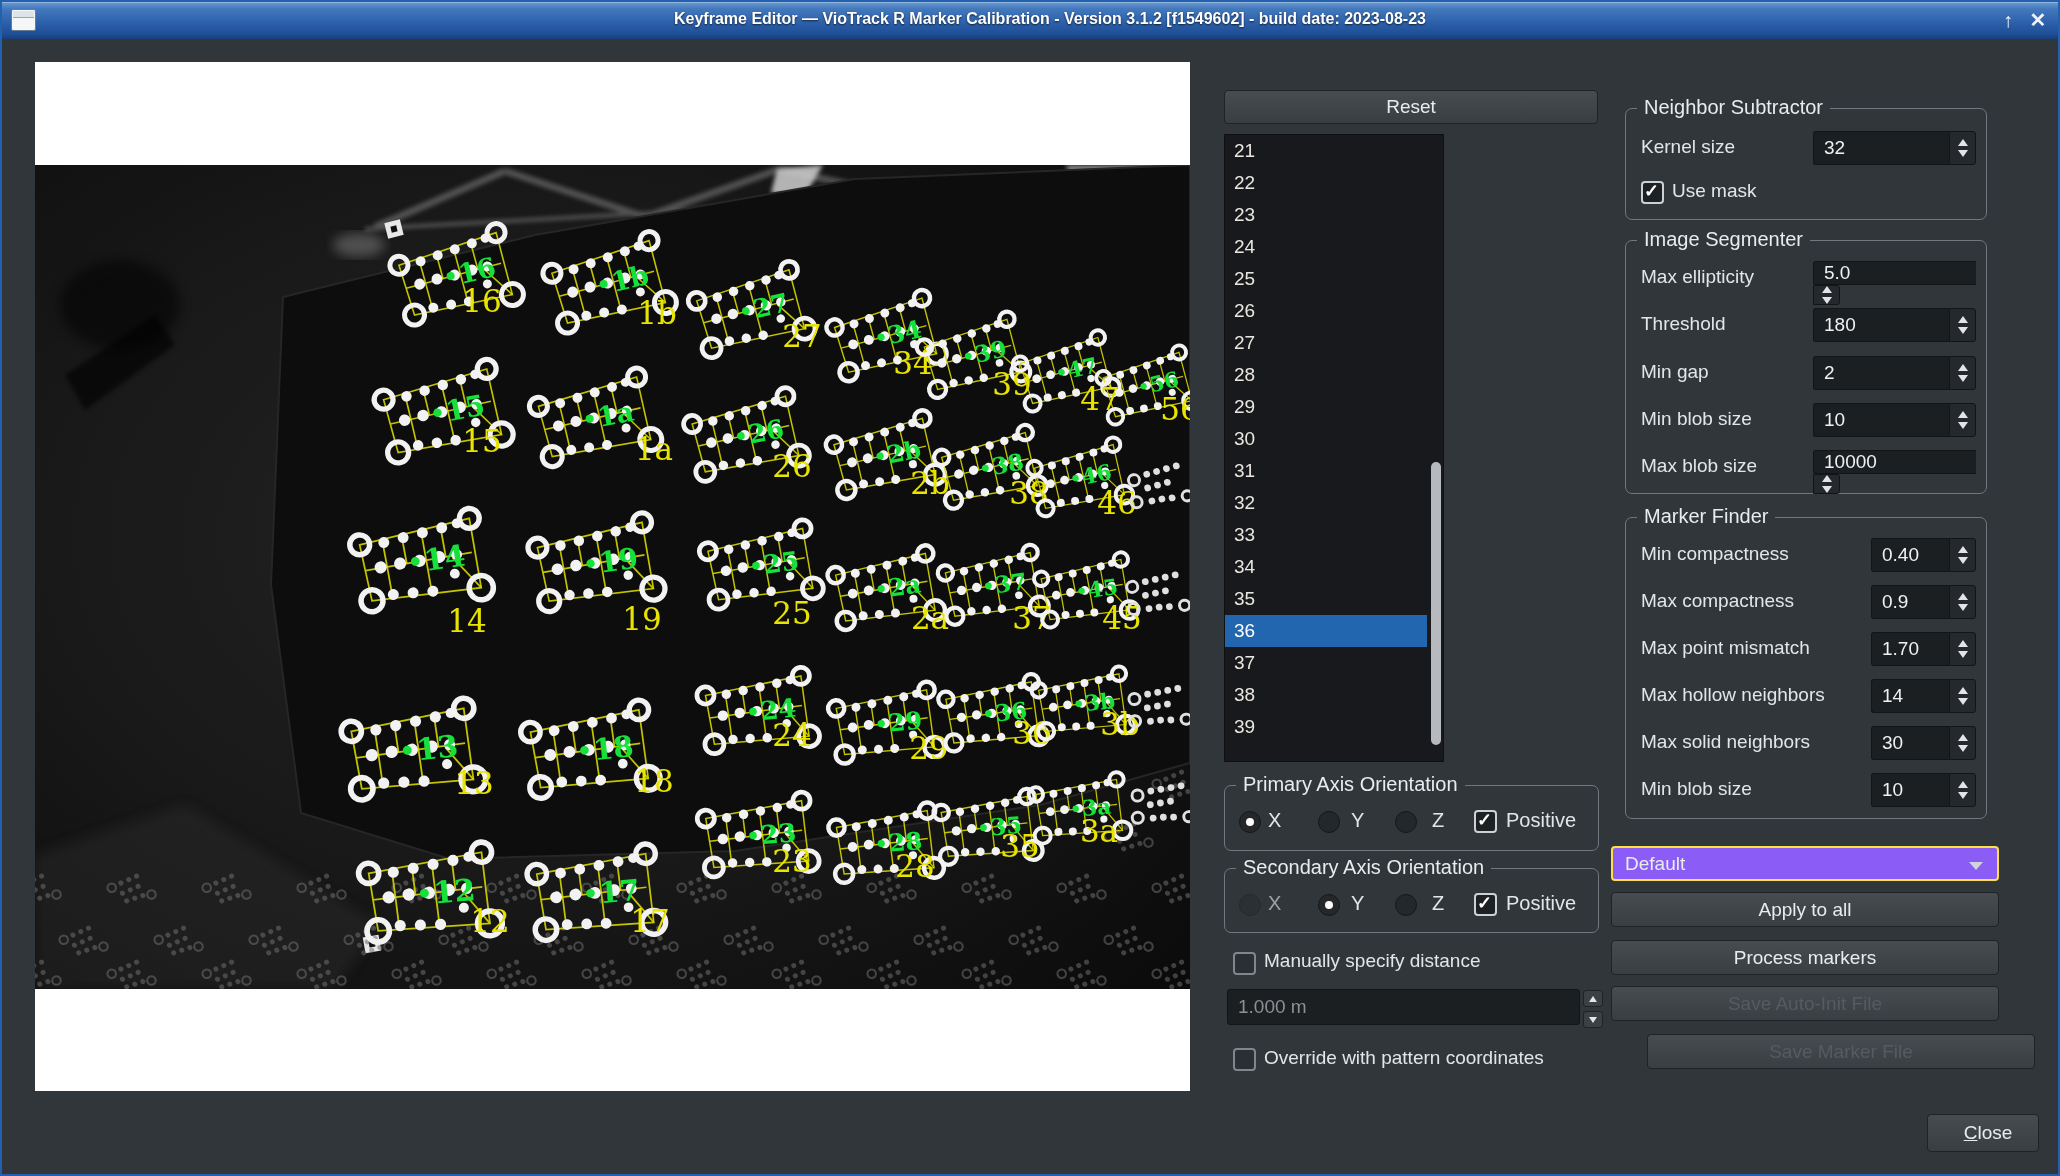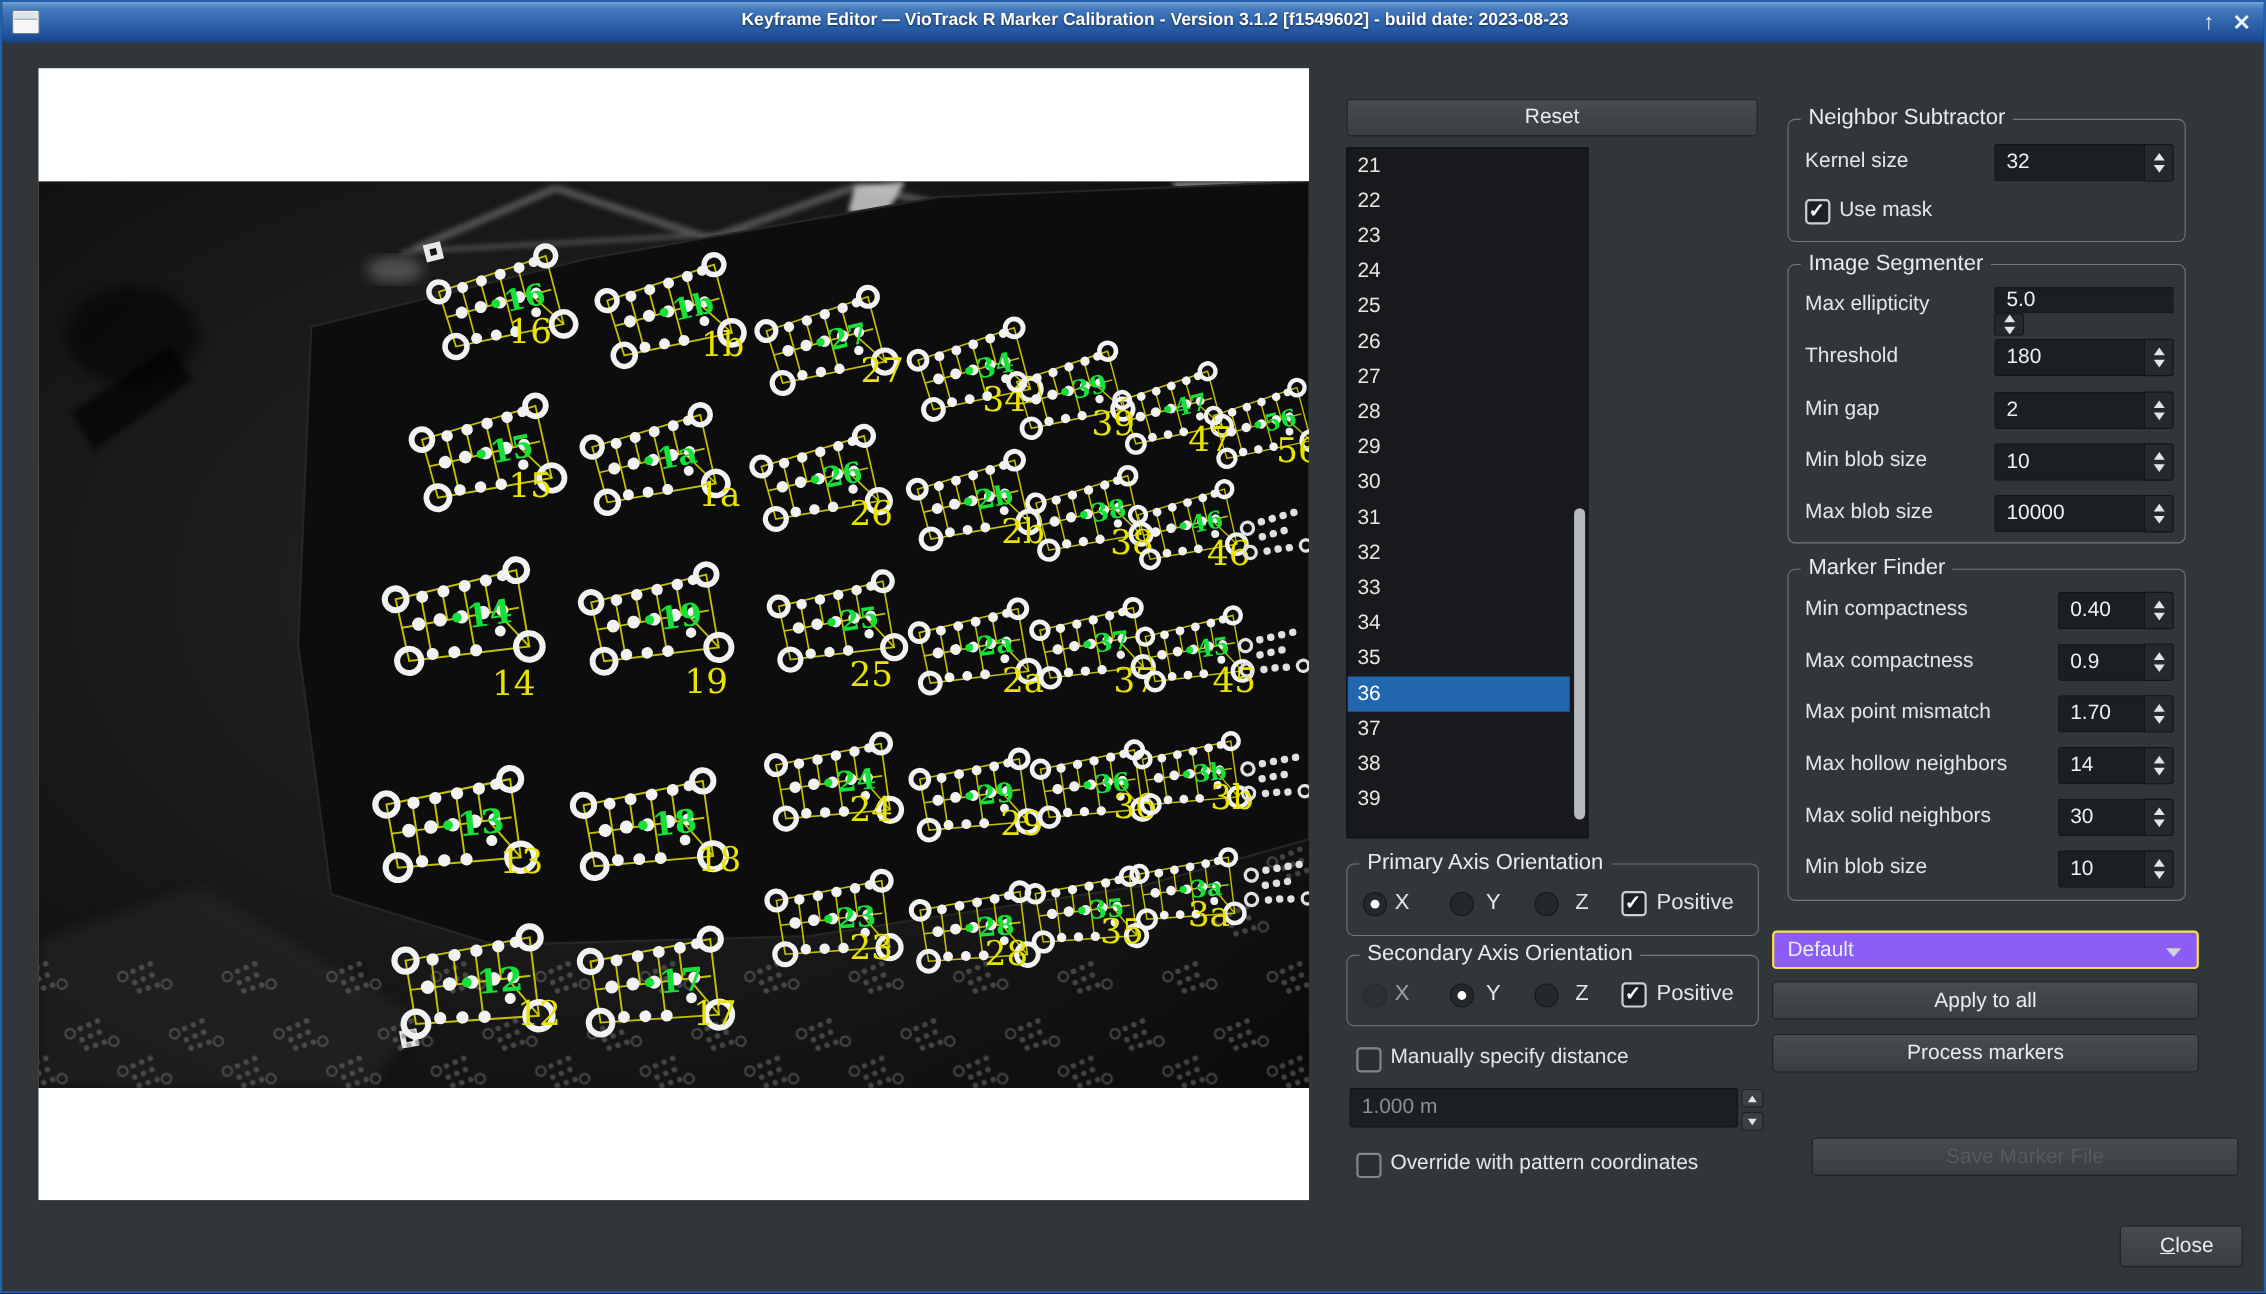--- a/index.html
+++ b/index.html
@@ -1833,21 +1833,21 @@
         </div>
         <span class="lbl" style="left: 15px; top: 167px;">Min blob size</span>
         <div class="spin" style="left: 187px; top: 162px; width: 163px;">
           <div class="val">10</div>
           <div class="arr">
             <div class="tu"></div>
             <div class="td"></div>
           </div>
         </div>
         <span class="lbl" style="left: 15px; top: 214px;">Max blob size</span>
-        <div class="spin" style="left: 187px; top: 209px; width: 163px;">
+        <div class="spin" style="left: 187px; top: 209px; width: 163px; flex-direction: column;">
           <div class="val">10000</div>
           <div class="arr">
             <div class="tu"></div>
             <div class="td"></div>
           </div>
         </div>
       </div>
   </div>
 
   <div class="group" style="left:1623px;top:515px;width:362px;height:302px;">
@@ -1912,14 +1912,15 @@
 
   <div id="right-buttons"></div>
 
   <div class="btn" style="left:1925px;top:1112px;width:112px;height:38px;">
     <span class="close-x"></span>
     <span id="close-label" style="font-size: 19px;"><u>C</u>lose</span>
   </div>
 
 <div class="btn" style="left: 1609px; top: 938px; width: 388px; height: 35px;">Process markers</div>
     <div class="btn" style="left: 1609px; top: 890px; width: 388px; height: 35px;">Apply to all</div>
+    <div class="btn disabled" style="left: 1609px; top: 984px; width: 388px; height: 35px;">Save Auto-Init File</div>
     <div class="btn disabled" style="left: 1609px; top: 1032px; width: 388px; height: 35px; margin-left: 36px;">Save Marker File</div>
   </div>
 
 </body></html>

